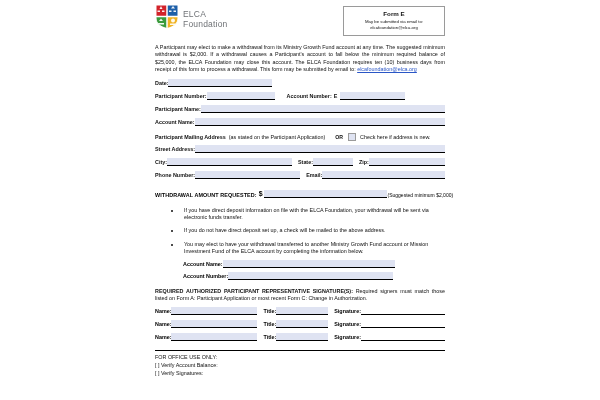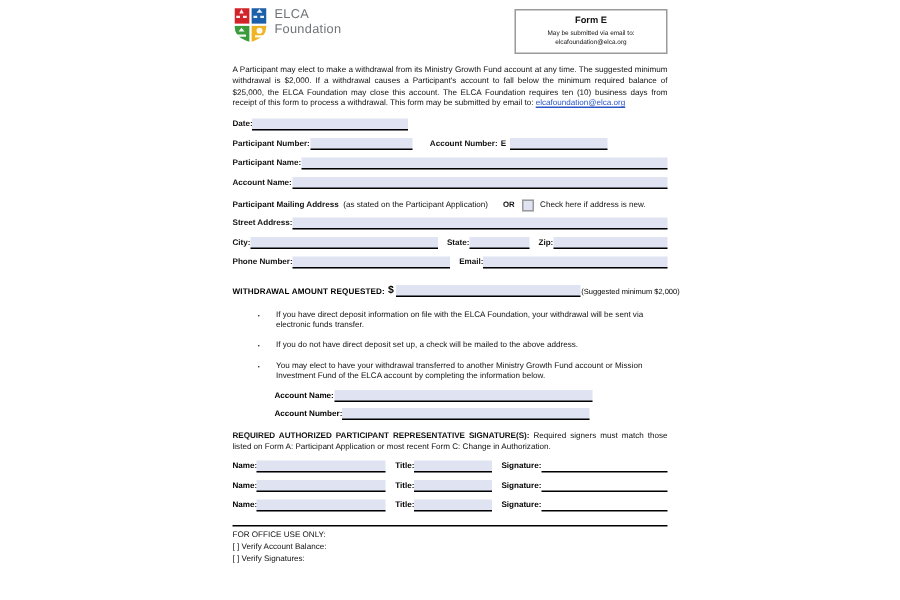--- a/index.html
+++ b/index.html
@@ -15,21 +15,21 @@
     background: #ffffff;
     padding: 4px 155px 0 155px;
   }
   .inner { width: 290px; position: relative; }
 
   
   .header {
     display: flex; align-items: flex-start; justify-content: space-between;
     height: 34px;
   }
-  .brand { display: flex; align-items: flex-start; gap: 4px; }
+  .brand { display: flex; align-items: flex-end; gap: 4px; }
   .crest { width: 24px; height: 25px; flex: none; }
   .brandtext {
     font-size: 8.5px; line-height: 10px; color: #6f7276;
     letter-spacing: .2px;
   }
   .brandtext .l1 { display: block; }
   .brandtext .l2 { display: block; }
 
   .formbox {
     border: 1px solid #9a9a9a;

